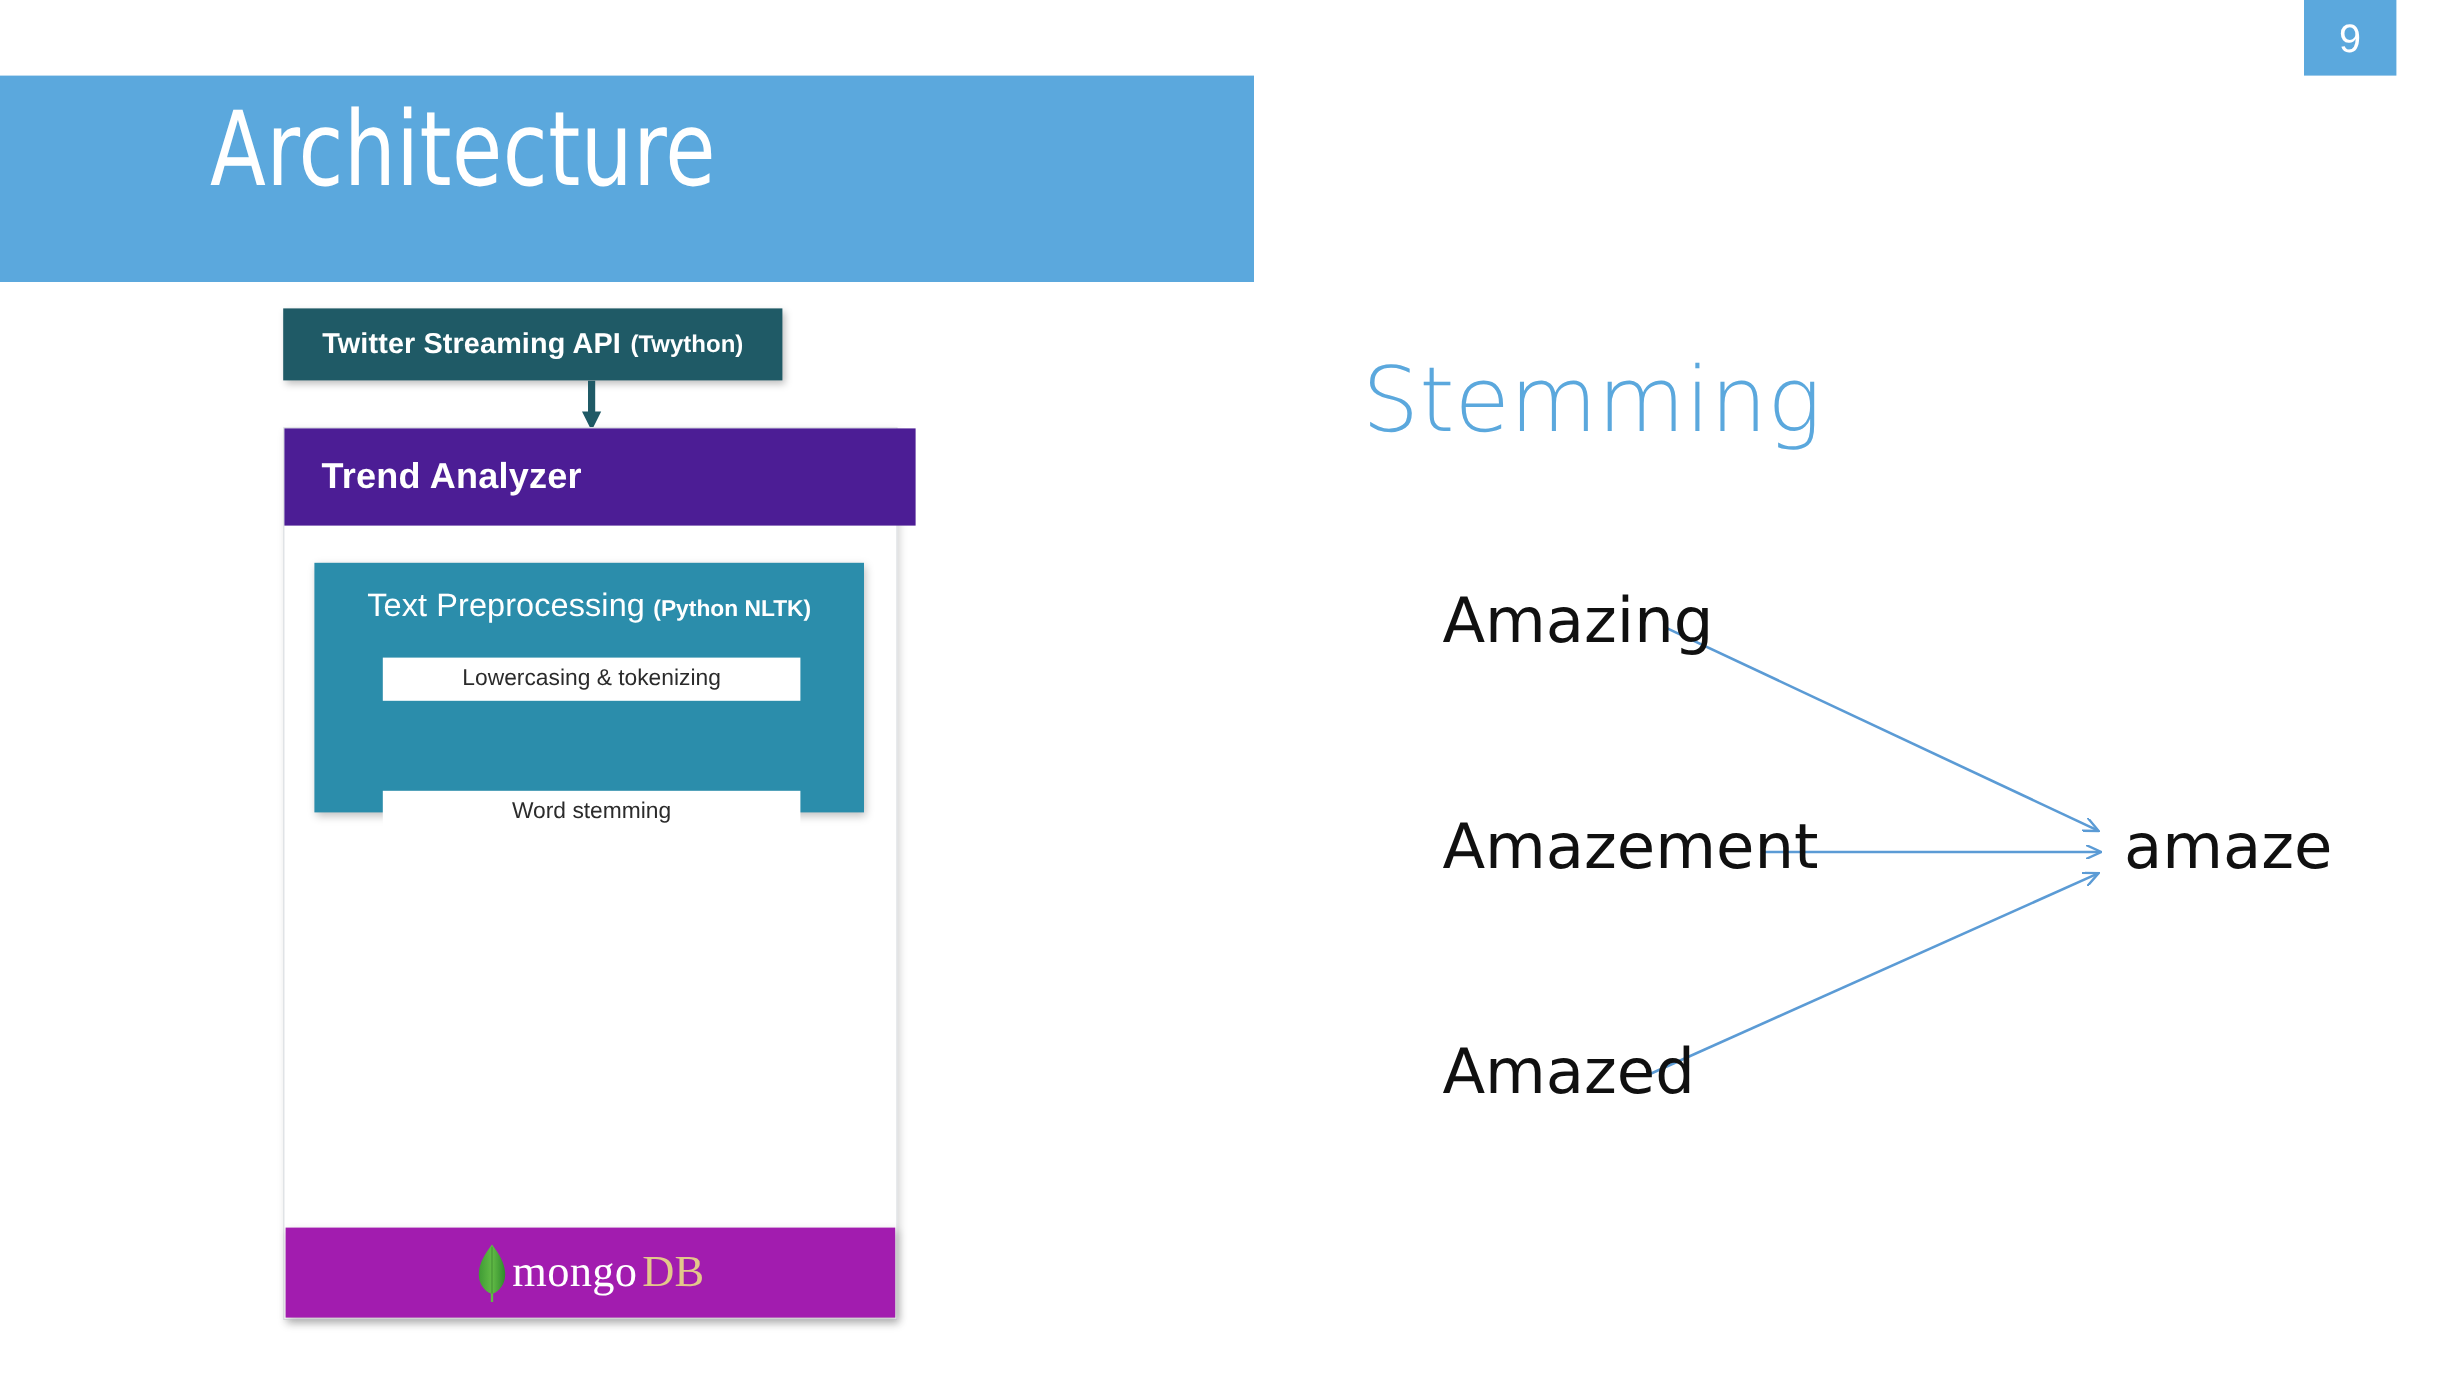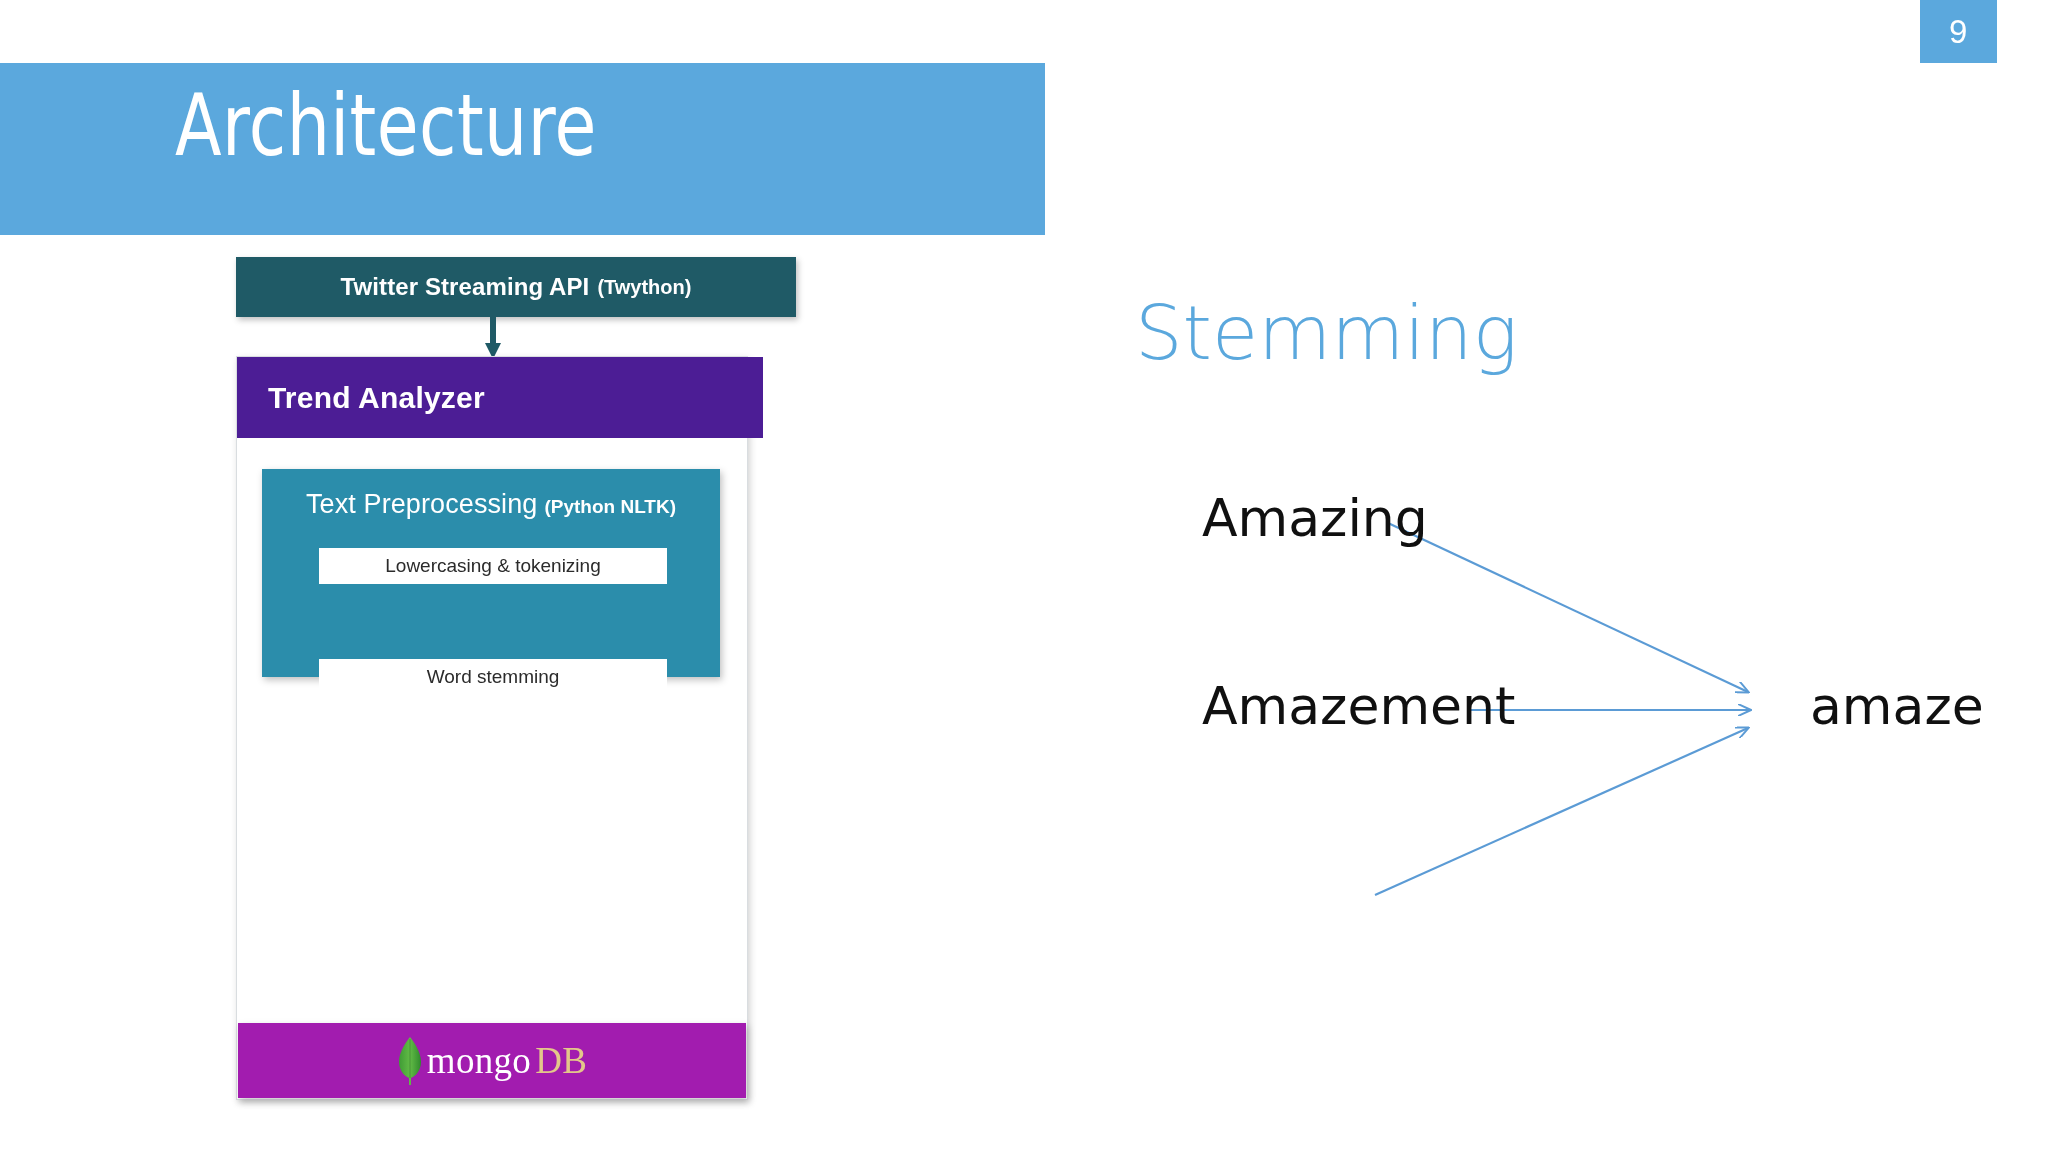--- a/index.html
+++ b/index.html
@@ -62,21 +62,21 @@
     left: 236px;
     top: 257px;
     width: 512px;
     height: 843px;
   }
 
   .api-box {
     position: absolute;
     left: 0px;
     top: 0px;
-    width: 560px;
+    width: 416px;
     height: 60px;
     background: #1f5a66;
     box-shadow: 2px 3px 6px rgba(0,0,0,0.25);
     display: flex;
     align-items: center;
     justify-content: center;
     color: #ffffff;
     box-sizing: border-box;
   }
   .api-title {
@@ -227,21 +227,21 @@
     font-size: 52px;
     color: #101010;
     white-space: nowrap;
     line-height: 1;
     font-family: "DejaVu Sans", sans-serif;
     font-weight: 400;
   }
   .stem-src-0 { left: 52px;  top: 22px; }
   .stem-src-1 { left: 52px;  top: 210px; }
   .stem-src-2 { left: 52px;  top: 398px; }
-  .stem-target { left: 620px; top: 210px; margin-left: 40px; }
+  .stem-target { left: 620px; top: 210px; }
 
   .stem-svg {
     position: absolute;
     left: 0;
     top: 0;
     width: 850px;
     height: 470px;
     overflow: visible;
   }
 </style>
@@ -309,14 +309,15 @@
 
     <path d="M238,53 L598,222" fill="none" stroke="#5b9bd5" stroke-width="2.2" marker-end="url(#ah)"></path>
 
     <path d="M320,240 L600,240" fill="none" stroke="#5b9bd5" stroke-width="2.2" marker-end="url(#ah)"></path>
 
     <path d="M225,425 L598,258" fill="none" stroke="#5b9bd5" stroke-width="2.2" marker-end="url(#ah)"></path>
   </svg>
 
   <div class="stem-word stem-src-1">Amazement</div>
   <div class="stem-word stem-src-0">Amazing</div>
+  <div class="stem-word stem-src-2">Amazed</div>
   <div class="stem-word stem-target">amaze</div>
 </div>
 
 </body></html>

